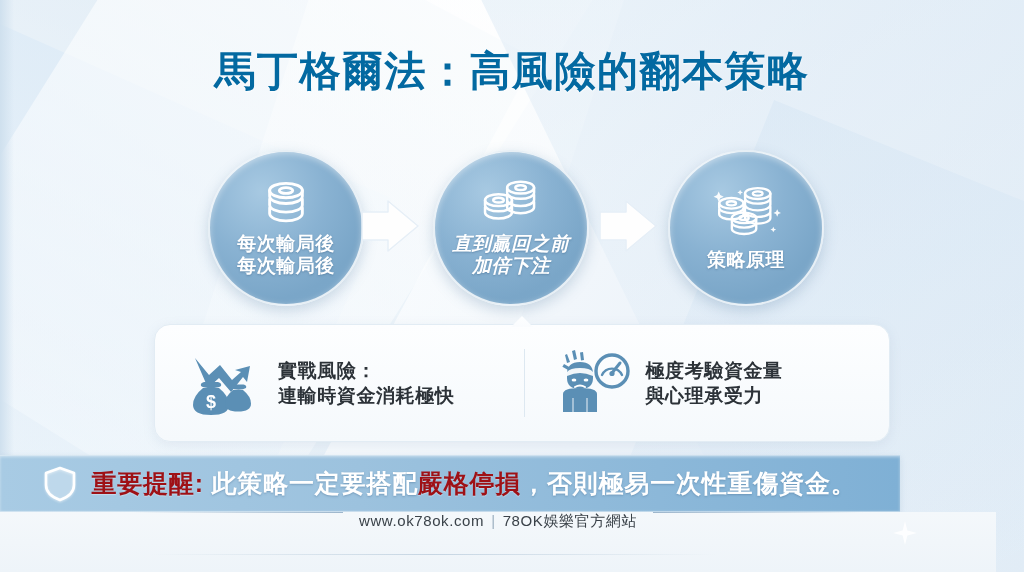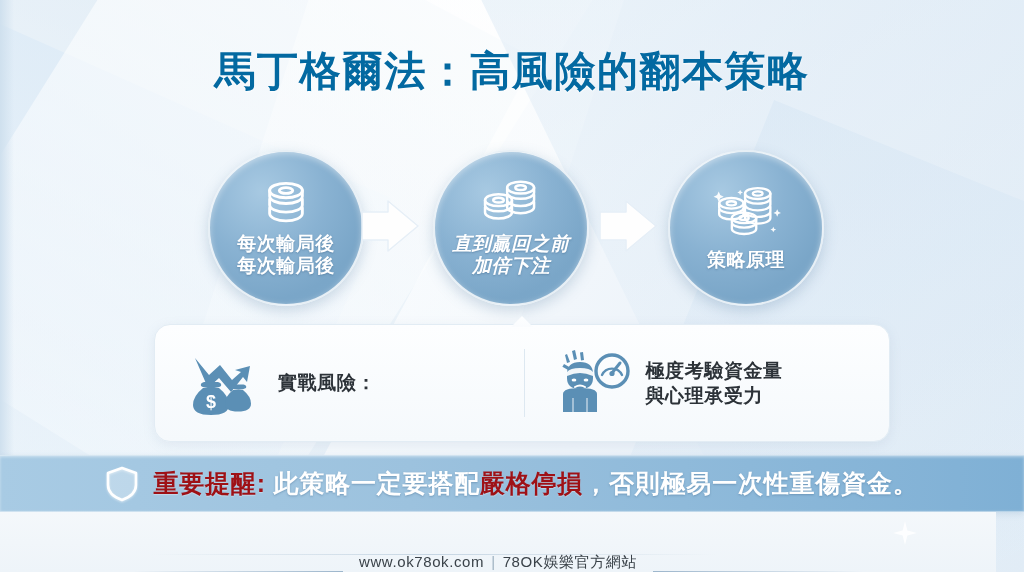--- a/index.html
+++ b/index.html
@@ -100,40 +100,40 @@
   }
   .card-half { flex:1; display:flex; align-items:center; gap:15px; padding:0 24px; }
   .card-half.left { padding-left:34px; }
   .card-half.right { padding-left:30px; }
   .card-div { width:1px; height:68px; background:#dde8f1; }
   .card-icon { flex:0 0 auto; }
   .card-text { font-size:19px; font-weight:700; color:#2c3238; line-height:1.32; letter-spacing:.6px; }
 
   
   .banner {
-    position:absolute; left:0; top:455px; width:1024px; height:57px;
+    position:absolute; left:0; top:455px; width:900px; height:57px;
     background:linear-gradient(90deg,#a8cbe4 0%,#9cc2de 40%,#7fb0d5 100%);
     border-top:1px solid rgba(255,255,255,.55);
     border-bottom:1px solid rgba(255,255,255,.45);
     box-shadow:inset 0 1px 3px rgba(255,255,255,.45), 0 2px 6px rgba(120,155,185,.22);
     display:flex; align-items:center; justify-content:center; gap:14px;
   }
   .shield-icon { flex:0 0 auto; filter:drop-shadow(0 1px 1px rgba(255,255,255,.5)); }
   .banner-text {
     font-size:25px; font-weight:700; color:#ffffff; letter-spacing:.8px;
     text-shadow:0 1px 2px rgba(80,120,155,.5);
     white-space:nowrap;
   }
   .banner-text .hl { color:#9e1116; text-shadow:0 1px 1px rgba(255,255,255,.35); }
 
   
   .footer {
     position:absolute; left:0; top:512px; width:996px; height:60px;
     background:linear-gradient(180deg,#f4f8fb 0%,#eef4f9 100%);
-    display:flex; align-items:flex-end; justify-content:center; gap:16px;
+    display:flex; align-items:flex-start; justify-content:center; gap:16px;
   }
   .f-rule { width:210px; height:1px; background:linear-gradient(90deg,rgba(150,180,205,0),#9db6cc); }
   .f-rule.right { background:linear-gradient(90deg,#9db6cc,rgba(150,180,205,0)); }
   .f-text { font-size:15px; color:#3a4249; letter-spacing:.6px; white-space:nowrap; }
   .f-sep { color:#9fb2c2; margin:0 7px; }
   .f-deco { position:absolute; right:78px; top:8px; width:26px; height:26px; }
   .f-line2 { position:absolute; left:150px; right:280px; top:42px; height:1px;
     background:linear-gradient(90deg,rgba(150,180,205,0),rgba(157,182,204,.5),rgba(150,180,205,0)); }
 </style>
 </head>
@@ -236,20 +236,21 @@
       <svg class="card-icon" width="74" height="70" viewBox="0 0 74 70">
         <path d="M6 10 L20 27 L31 17 L43 32 L52 24 L46 22 L61 18 L58 34 L54 29 L42 44 L30 30 L19 40 Z" fill="#5b8fb5"></path>
         <path d="M12 38 q-1 -3 3 -4 h14 q4 1 3 4 q-3 2 -10 2 q-7 0 -10 -2z" fill="#5b8fb5"></path>
         <path d="M14 40 q-10 8 -10 17 q0 10 18 10 q18 0 18 -10 q0 -9 -10 -17z" fill="#5b8fb5"></path>
         <text x="22" y="60" font-family="Liberation Sans, sans-serif" font-size="18" font-weight="700" fill="#ffffff" text-anchor="middle">$</text>
         <path d="M42 40 q-1 -2.5 2.5 -3.4 h10 q3.5 .9 2.5 3.4 q-2.5 1.7 -7.5 1.7 q-5 0 -7.5 -1.7z" fill="#5b8fb5"></path>
         <path d="M44 42 q-8 6.5 -8 13.5 q0 8 13 8 q13 0 13 -8 q0 -7 -8 -13.5z" fill="#5b8fb5"></path>
       </svg>
       <div class="card-text">
         <span>實戰風險：</span><br>
+        <span>連輸時資金消耗極快</span>
       </div>
     </div>
 
     <div class="card-div"></div>
 
     <div class="card-half right">
       <svg class="card-icon" width="76" height="70" viewBox="0 0 76 70">
         <g fill="#5b8fb5">
           <path d="M12 6 l3 8 -3 1 -2 -8z"></path>
           <path d="M20 2 l2 9 -3 1 -2 -9z"></path>

